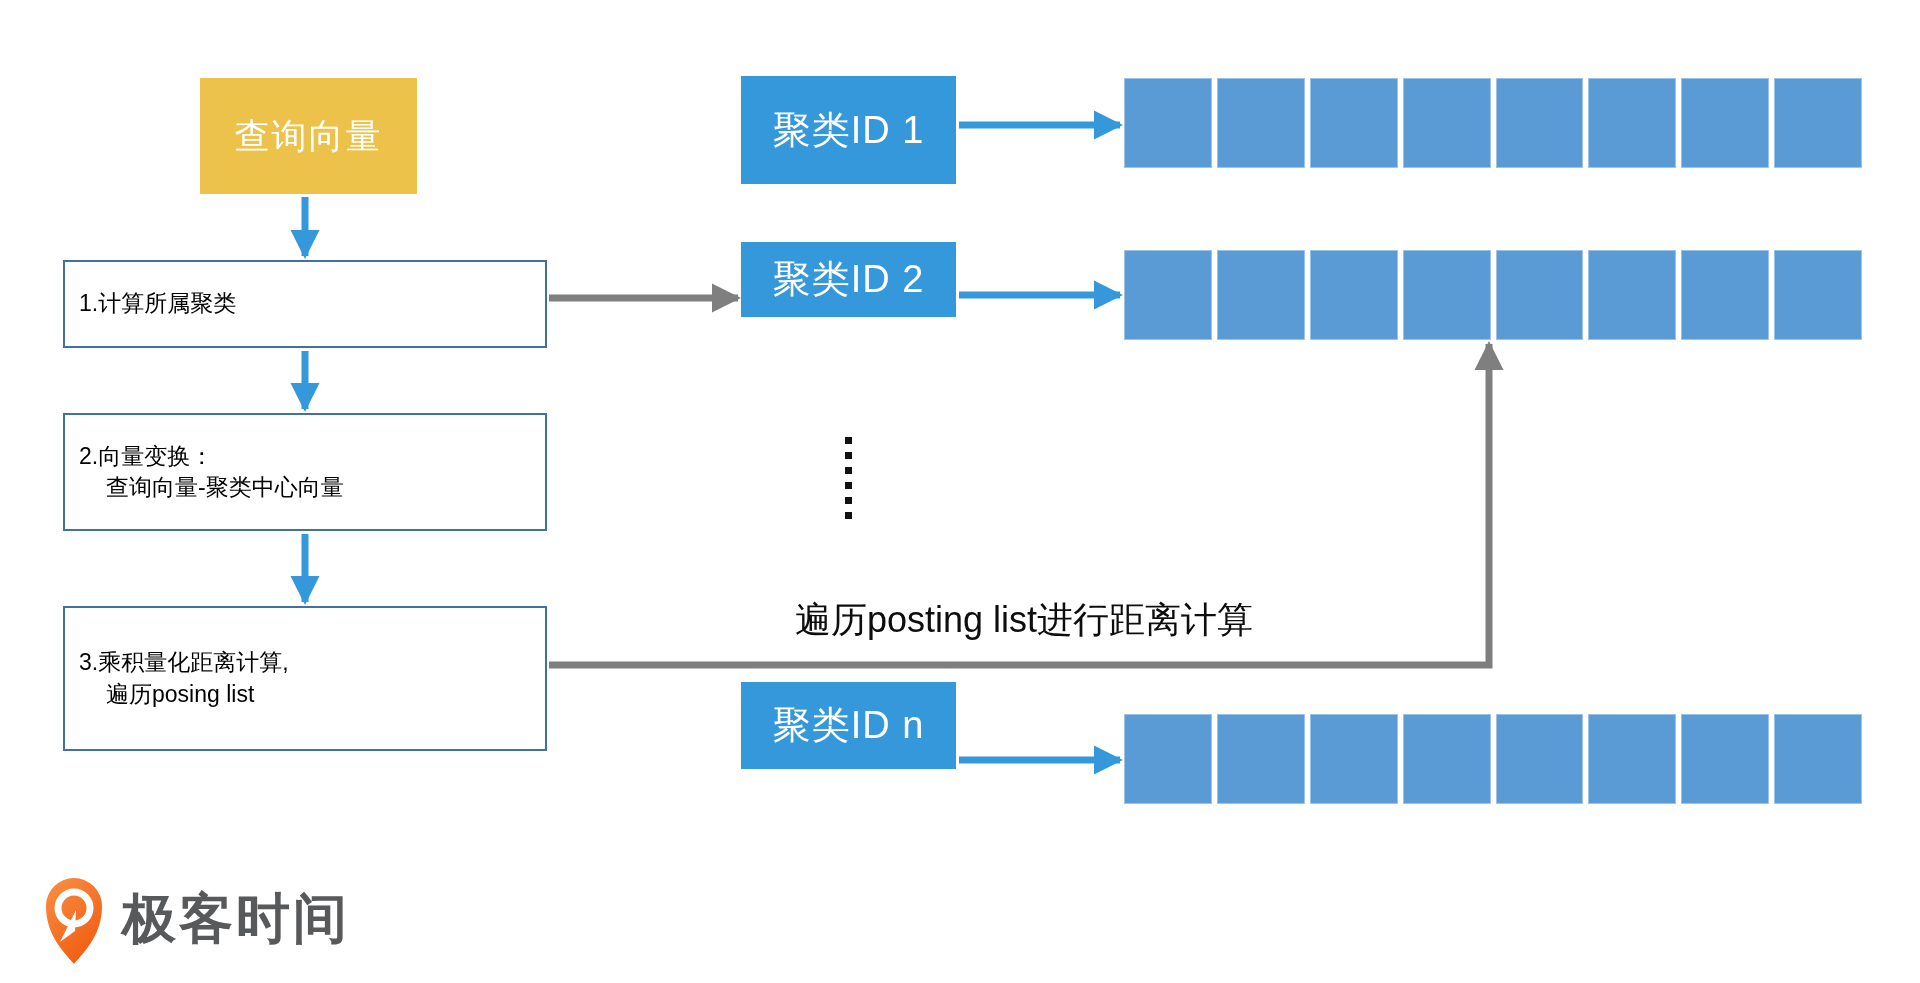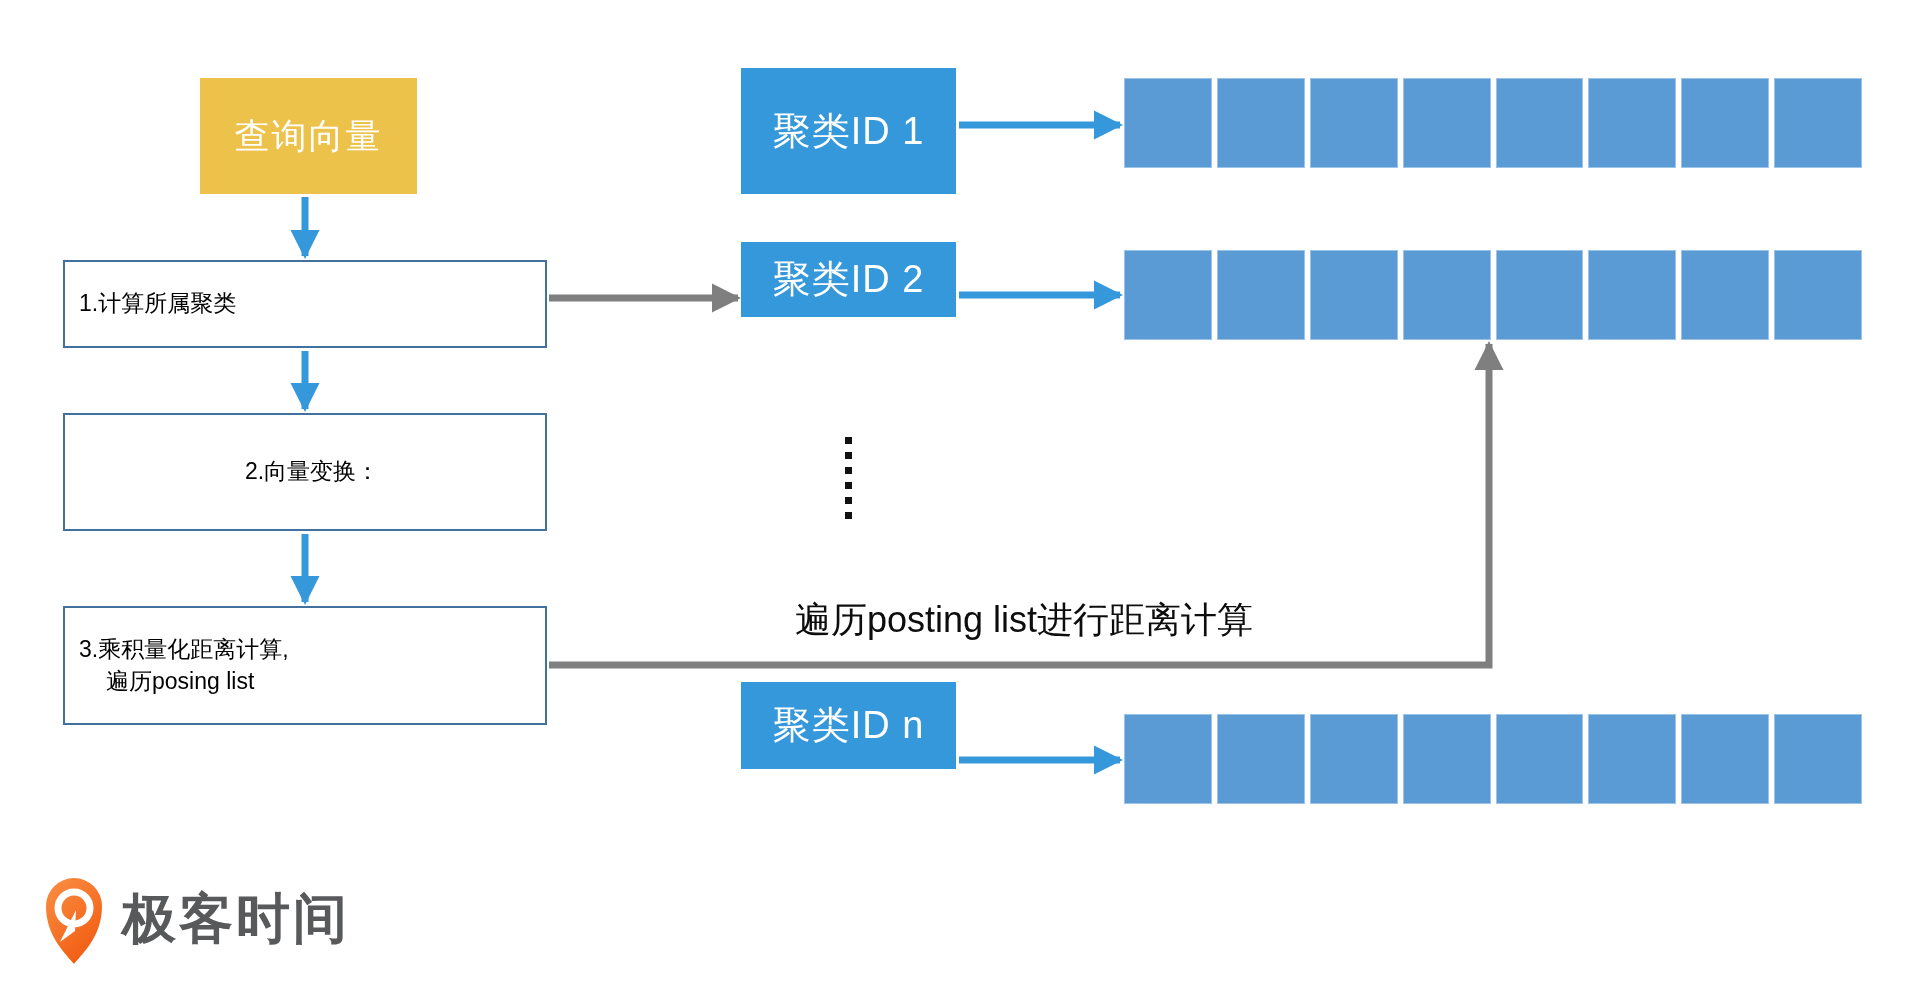--- a/index.html
+++ b/index.html
@@ -20,30 +20,30 @@
     background:var(--gold);color:#ffffff;font-size:35px;letter-spacing:2px;
     display:flex;align-items:center;justify-content:center;
   }
   .step-box{
     position:absolute;left:63px;width:484px;background:#ffffff;
     border:2px solid var(--box-border);box-sizing:border-box;
     color:#000000;font-size:23px;display:flex;flex-direction:column;justify-content:center;
     padding-left:14px;line-height:1.36;
   }
   .step-1{top:260px;height:88px;}
-  .step-2{top:413px;height:118px;text-align:center;}
-  .step-3{top:606px;height:119px;}
+  .step-2{top:413px;height:118px;}
+  .step-3{top:606px;height:145px;}
   .cont-line{padding-left:27px;}
   
   .cluster-box{
     position:absolute;left:741px;width:215px;background:var(--accent-blue);
     color:#ffffff;font-size:38px;display:flex;align-items:center;justify-content:center;
     letter-spacing:1px;
   }
-  .cluster-1{top:68px;height:126px;justify-content:center;}
+  .cluster-1{top:76px;height:108px;justify-content:center;}
   .cluster-2{top:242px;height:75px;}
   .cluster-n{top:682px;height:87px;}
   
   .bar{
     position:absolute;left:1124px;width:738px;height:90px;
     display:flex;gap:5px;
   }
   .bar-1{top:78px;}
   .bar-2{top:250px;}
   .bar-n{top:714px;}
@@ -85,20 +85,21 @@
 
   <div class="query-box">
     <span>查询向量</span>
   </div>
 
   <div class="step-box step-1">
     <div>1.计算所属聚类</div>
   </div>
   <div class="step-box step-2">
     <div>2.向量变换：</div>
+    <div class="cont-line">查询向量-聚类中心向量</div>
   </div>
   <div class="step-box step-3">
     <div>3.乘积量化距离计算,</div>
     <div class="cont-line">遍历posing list</div>
   </div>
 
   <div class="cluster-box cluster-1">
     <span>聚类ID 1</span>
   </div>
   <div class="cluster-box cluster-2">

